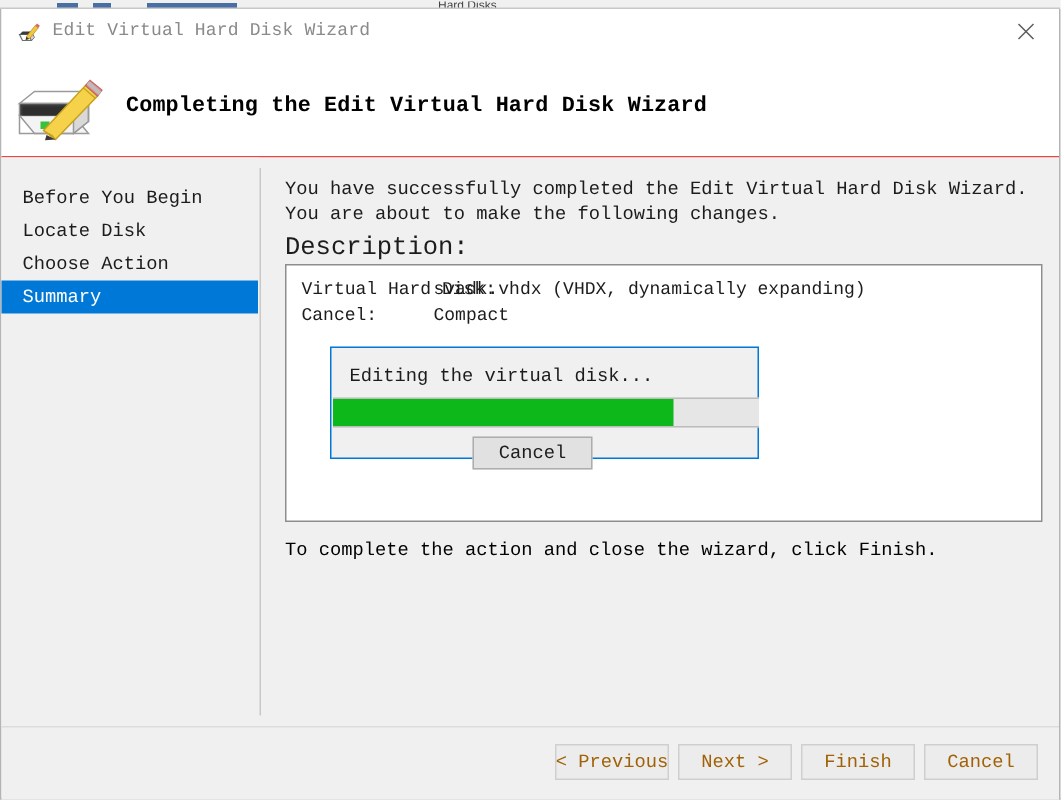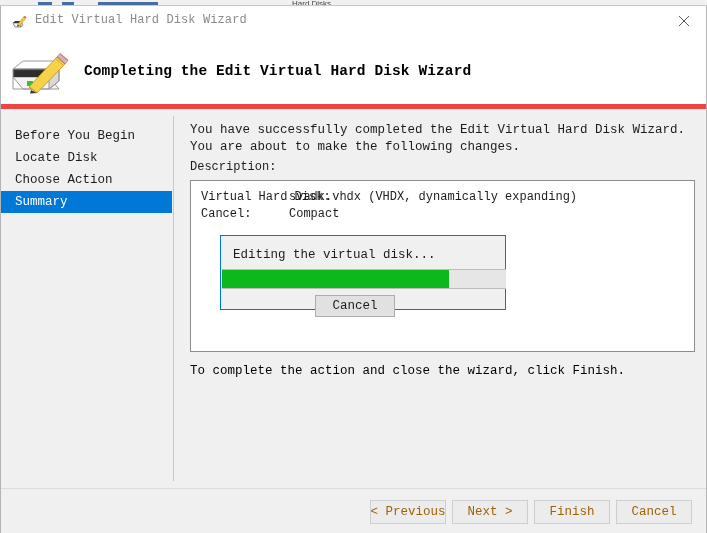--- a/index.html
+++ b/index.html
@@ -88,21 +88,21 @@
     justify-content: center;
     cursor: default;
   }
   #close-button svg { display: block; }
 
   
   #header {
     position: relative;
     height: 68px;
     background: #ffffff;
-    border-bottom: 5px solid #ef4444;
+    border-bottom: 1px solid #ef4444;
   }
   #header-icon {
     position: absolute;
     left: 8px; top: 11px;
     width: 64px; height: 48px;
   }
   #header-title {
     position: absolute;
     left: 83px; top: 27px;
     font-size: 14.5px;
@@ -160,21 +160,21 @@
     position: absolute;
     left: 16px; top: 13px;
     width: 500px;
     font-size: 12.5px;
     color: #1c1c1c;
     line-height: 16.5px;
   }
   #description-label {
     position: absolute;
     left: 16px; top: 51px;
-    font-size: 12px;
+    font-size: 17px;
     color: #1c1c1c;
   }
 
   
   #description-box {
     position: absolute;
     left: 16px; top: 71px;
     width: 505px; height: 172px;
     background: #ffffff;
     border: 1px solid #8d8d8d;

